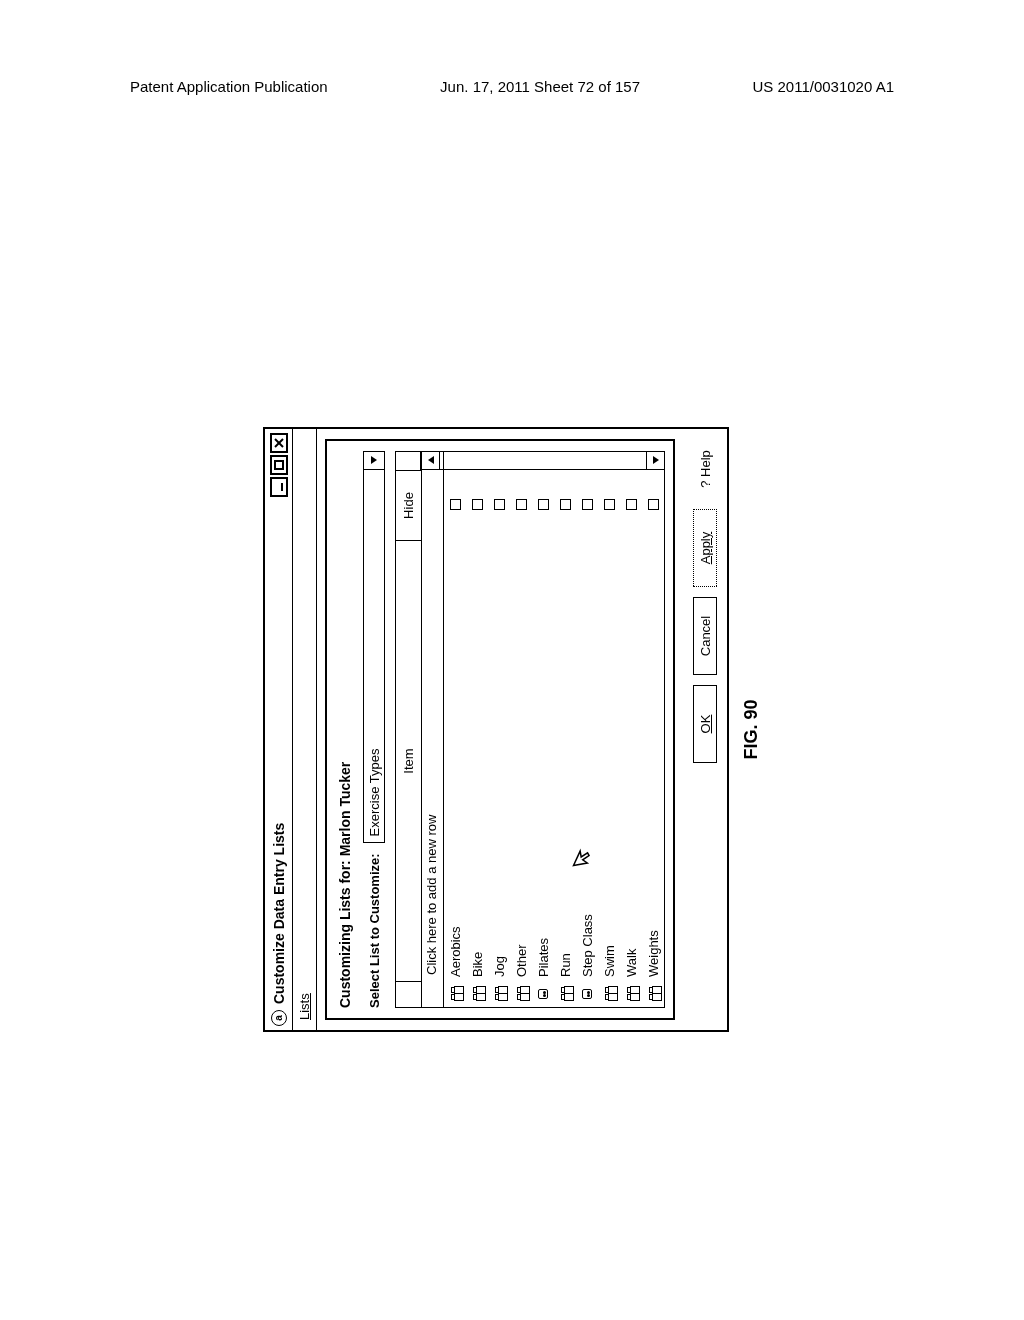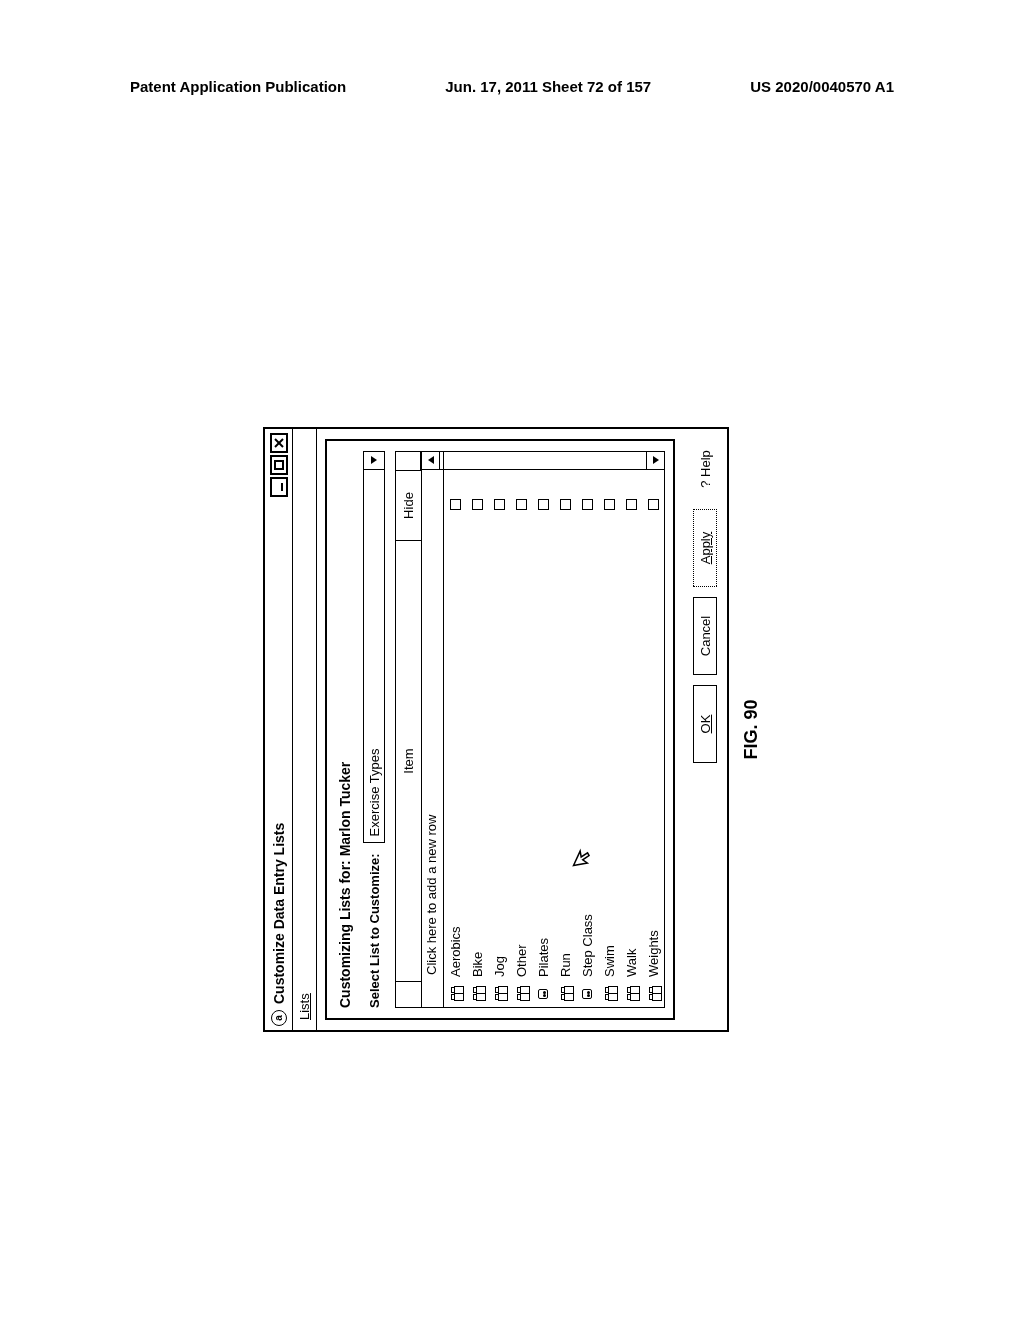--- a/index.html
+++ b/index.html
@@ -13,21 +13,21 @@
   }
   .page-header {
     position: absolute;
     top: 78px;
     left: 0;
     width: 1024px;
     display: flex;
     justify-content: space-between;
     padding: 0 130px;
     font-size: 15px;
-    font-weight: bold;
+    font-weight: normal;
   }
   .figure-wrap {
     position: absolute;
     top: 260px;
     left: 210px;
     width: 605px;
     transform-origin: center center;
     transform: rotate(-90deg) translate(-220px, -0px);
   }
   .window {
@@ -254,21 +254,21 @@
   }
   .glyph-single::before { left: 1px; top: 4px; }
   .glyph-single::after { right: 1px; top: 4px; }
 </style>
 </head>
 <body>
 
 <div class="page-header">
   <span>Patent Application Publication</span>
   <span>Jun. 17, 2011  Sheet 72 of 157</span>
-  <span>US 2020/0040570 A1</span>
+  <span>US 2011/0031020 A1</span>
 </div>
 
 <div class="figure-wrap">
 
   <div class="window">
 
     <div class="titlebar">
       <span class="app-icon">a</span>
       <span class="title-text">Customize Data Entry Lists</span>
       <span class="winbtns">

